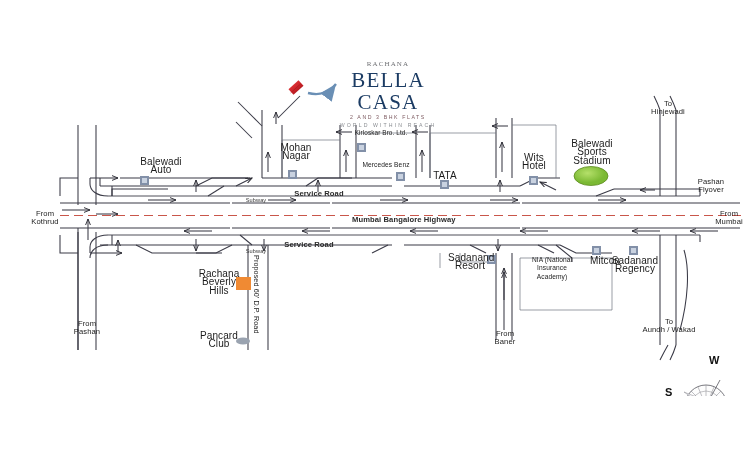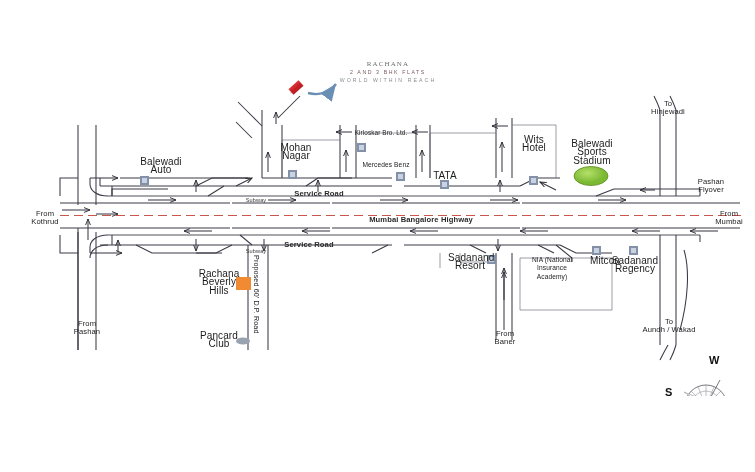--- a/index.html
+++ b/index.html
@@ -362,25 +362,26 @@
       <polygon points="0,0 -4,-4 26,11 -3,4" fill="#9e1b25" stroke="#7a131c" stroke-width="0.5"></polygon>
       <polygon points="0,0 4,4 -22,-14 3,-4" fill="#f2f2f4" stroke="#8b8b92" stroke-width="0.5"></polygon>
       <line x1="0" y1="0" x2="14" y2="-26" stroke="#6a6a70" stroke-width="0.9"></line>
       <line x1="0" y1="0" x2="-14" y2="26" stroke="#6a6a70" stroke-width="0.9"></line>
       <circle r="2.2" fill="#e9e9ec" stroke="#6a6a70" stroke-width="0.6"></circle>
     </g>
   </svg>
 
   <div class="logo-block">
     <div class="logo-rachana">RACHANA</div>
+    <div class="logo-main">BELLA CASA</div>
     <div class="logo-sub1">2 AND 3 BHK FLATS</div>
     <div class="logo-sub2">WORLD WITHIN REACH</div>
   </div>
 
-  <div class="map-label road-lbl" style="left:352px; top:216px; width:120px; text-align:center;margin-left:9px;">Mumbai Bangalore Highway</div>
+  <div class="map-label road-lbl" style="left:352px; top:216px; width:120px; text-align:left;">Mumbai Bangalore Highway</div>
 
   <div class="map-label road-lbl" style="left:284px; top:190px; width:70px;">Service Road</div>
   <div class="map-label road-lbl" style="left:274px; top:241px; width:70px;">Service Road</div>
 
   <div class="map-label subway-lbl" style="left:240px; top:196px; width:32px;">Subway</div>
   <div class="map-label subway-lbl" style="left:240px; top:247px; width:32px;">Subway</div>
 
   <div class="map-label vertical-road" style="left:252px; top:255px;">Proposed 60' D.P. Road</div>
 
   <div class="map-label terminus" style="left:22px; top:210px; width:46px;">From
@@ -397,21 +398,21 @@
 Aundh / Wakad</div>
   <div class="map-label terminus" style="left:686px; top:178px; width:50px;">Pashan
 Flyover</div>
 
   <div class="map-label" style="left:133px; top:158px; width:56px;">Balewadi
 Auto</div>
   <div class="map-label" style="left:268px; top:144px; width:56px;">Mohan Nagar</div>
   <div class="map-label" style="left:348px; top:129px; width:66px; font-size:6.4px;">Kirloskar Bro. Ltd.</div>
   <div class="map-label" style="left:356px; top:161px; width:60px; font-size:6.6px;">Mercedes Benz</div>
   <div class="map-label" style="left:428px; top:172px; width:34px;">TATA</div>
-  <div class="map-label" style="left:518px; top:136px; width:32px;">Wits
+  <div class="map-label" style="left:518px; top:154px; width:32px;">Wits
 Hotel</div>
   <div class="map-label" style="left:565px; top:140px; width:54px;">Balewadi
 Sports
 Stadium</div>
   <div class="map-label" style="left:448px; top:254px; width:44px;">Sadanand
 Resort</div>
   <div class="map-label" style="left:521px; top:256px; width:62px; font-size:6.6px;">NIA  (National
 Insurance
 Academy)</div>
   <div class="map-label" style="left:580px; top:257px; width:34px;margin-left:8px;">Mitcon</div>

